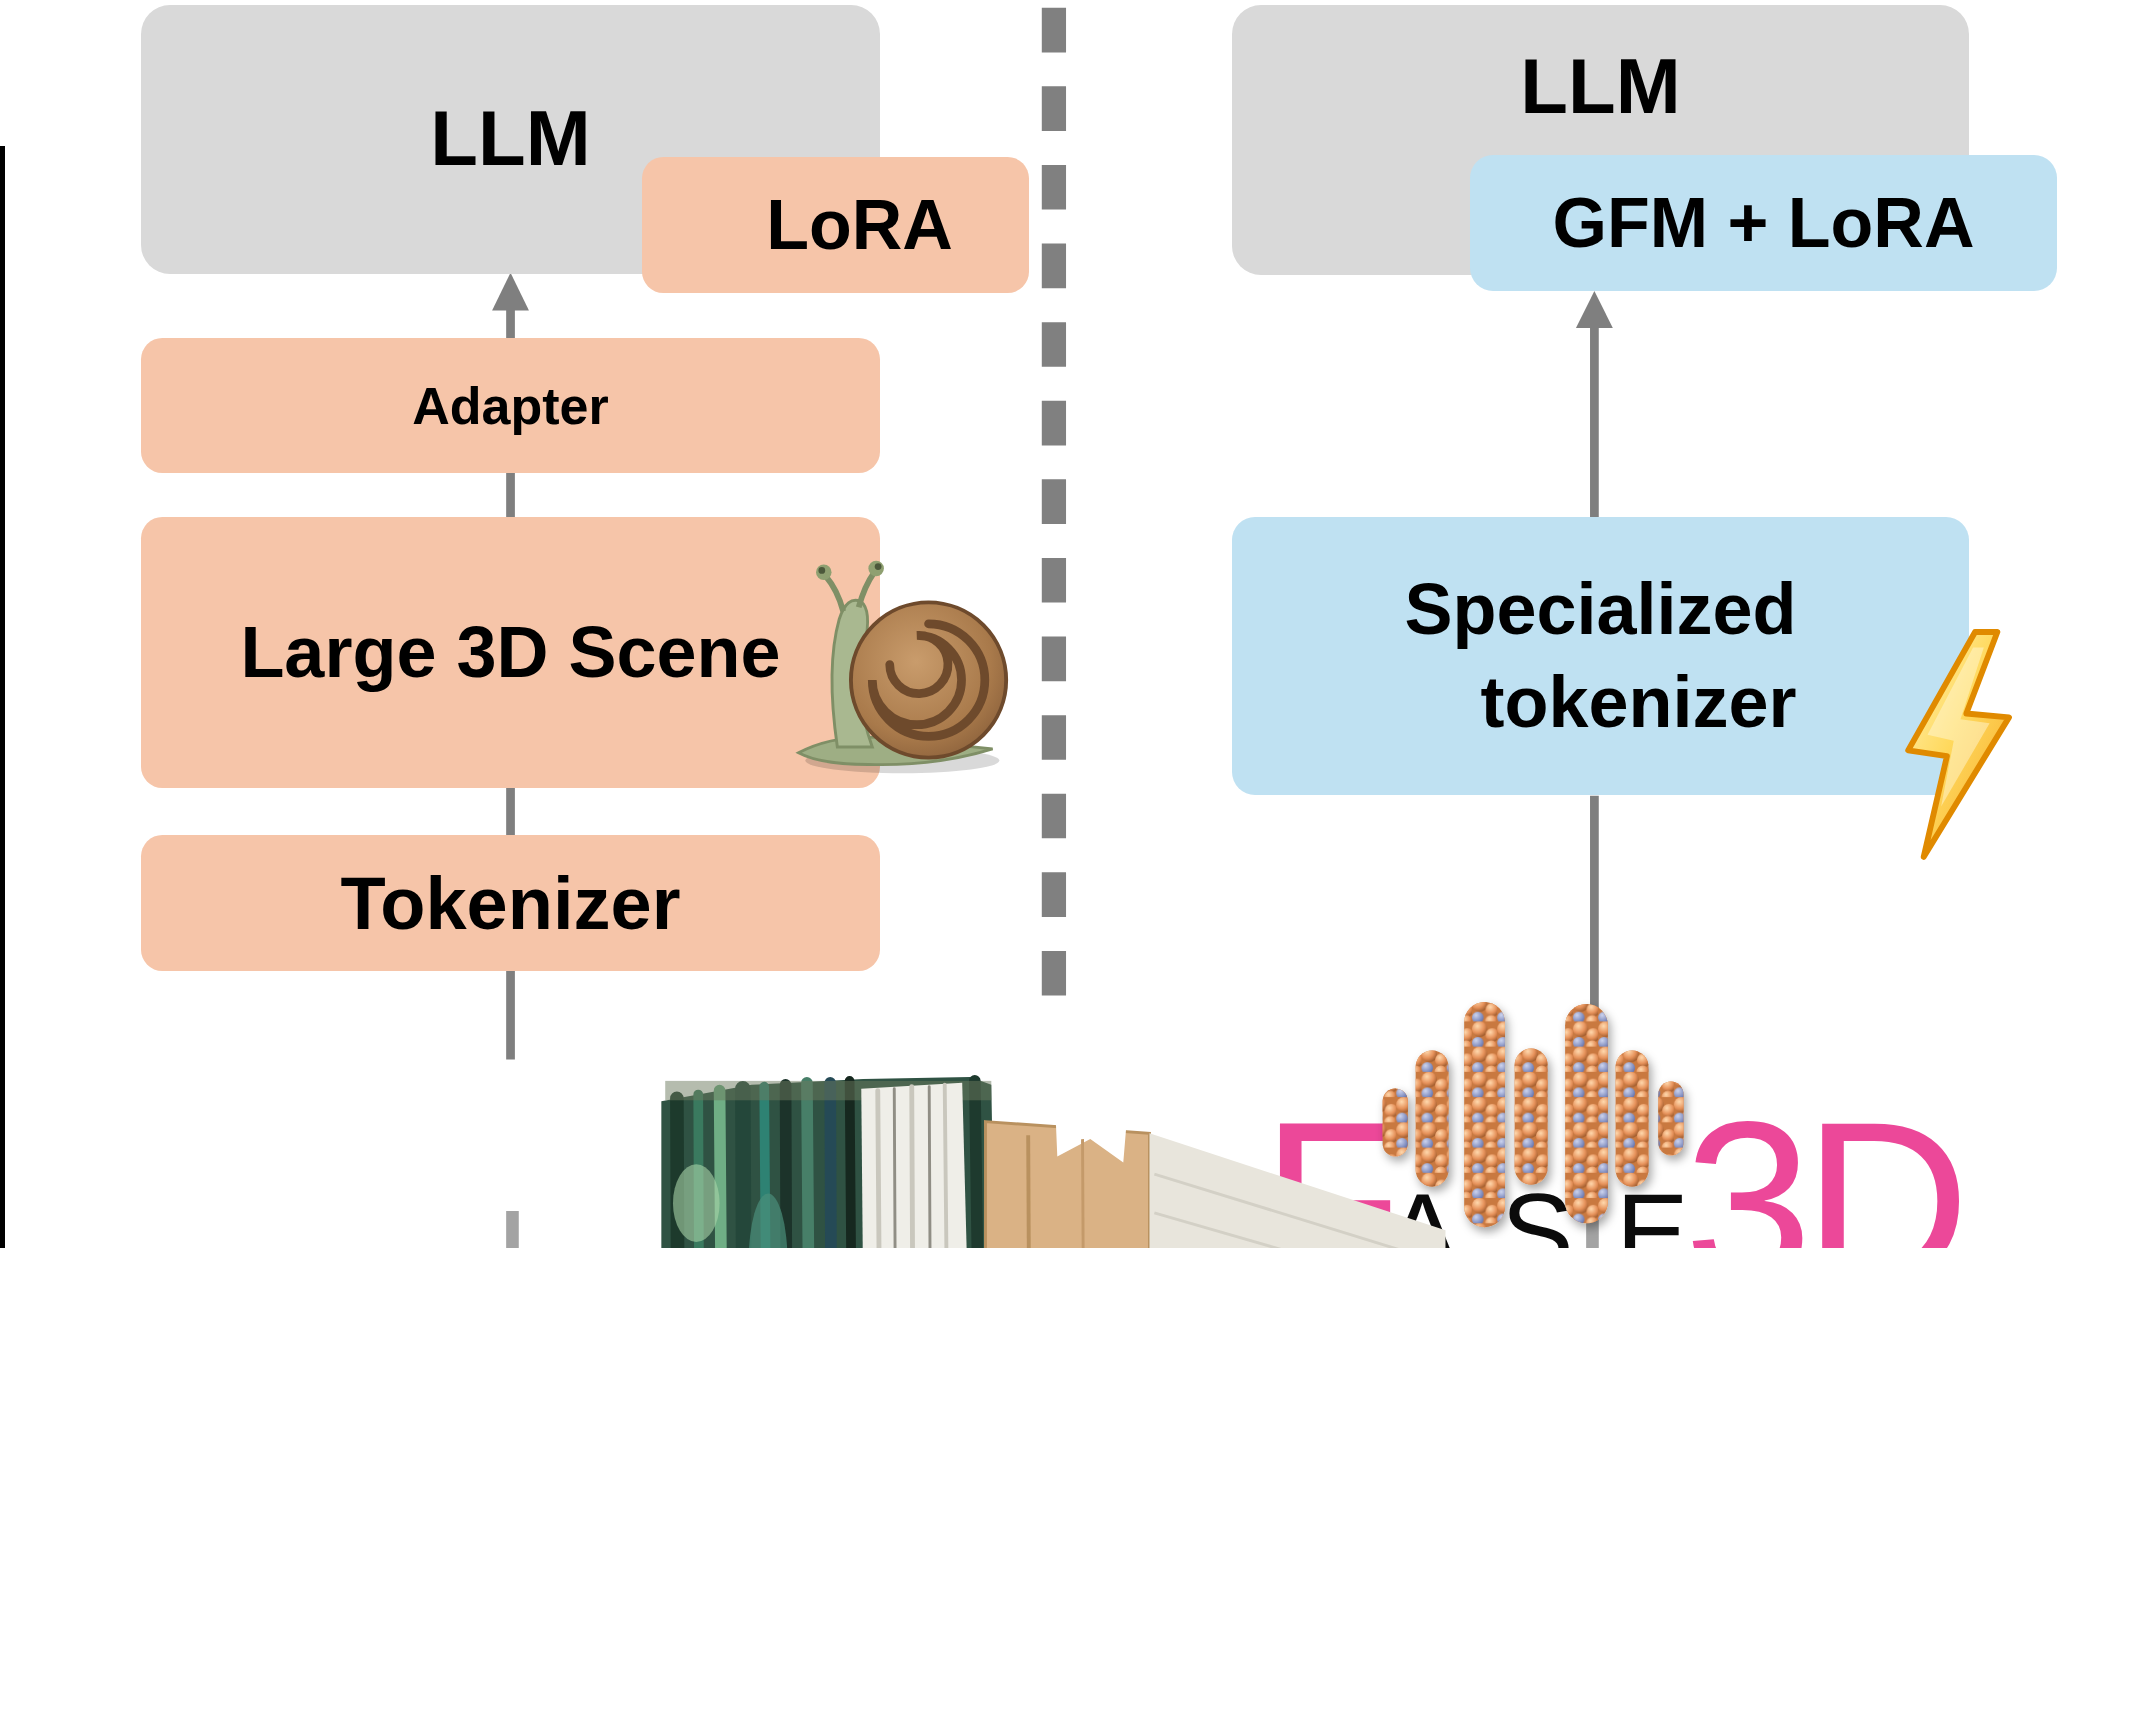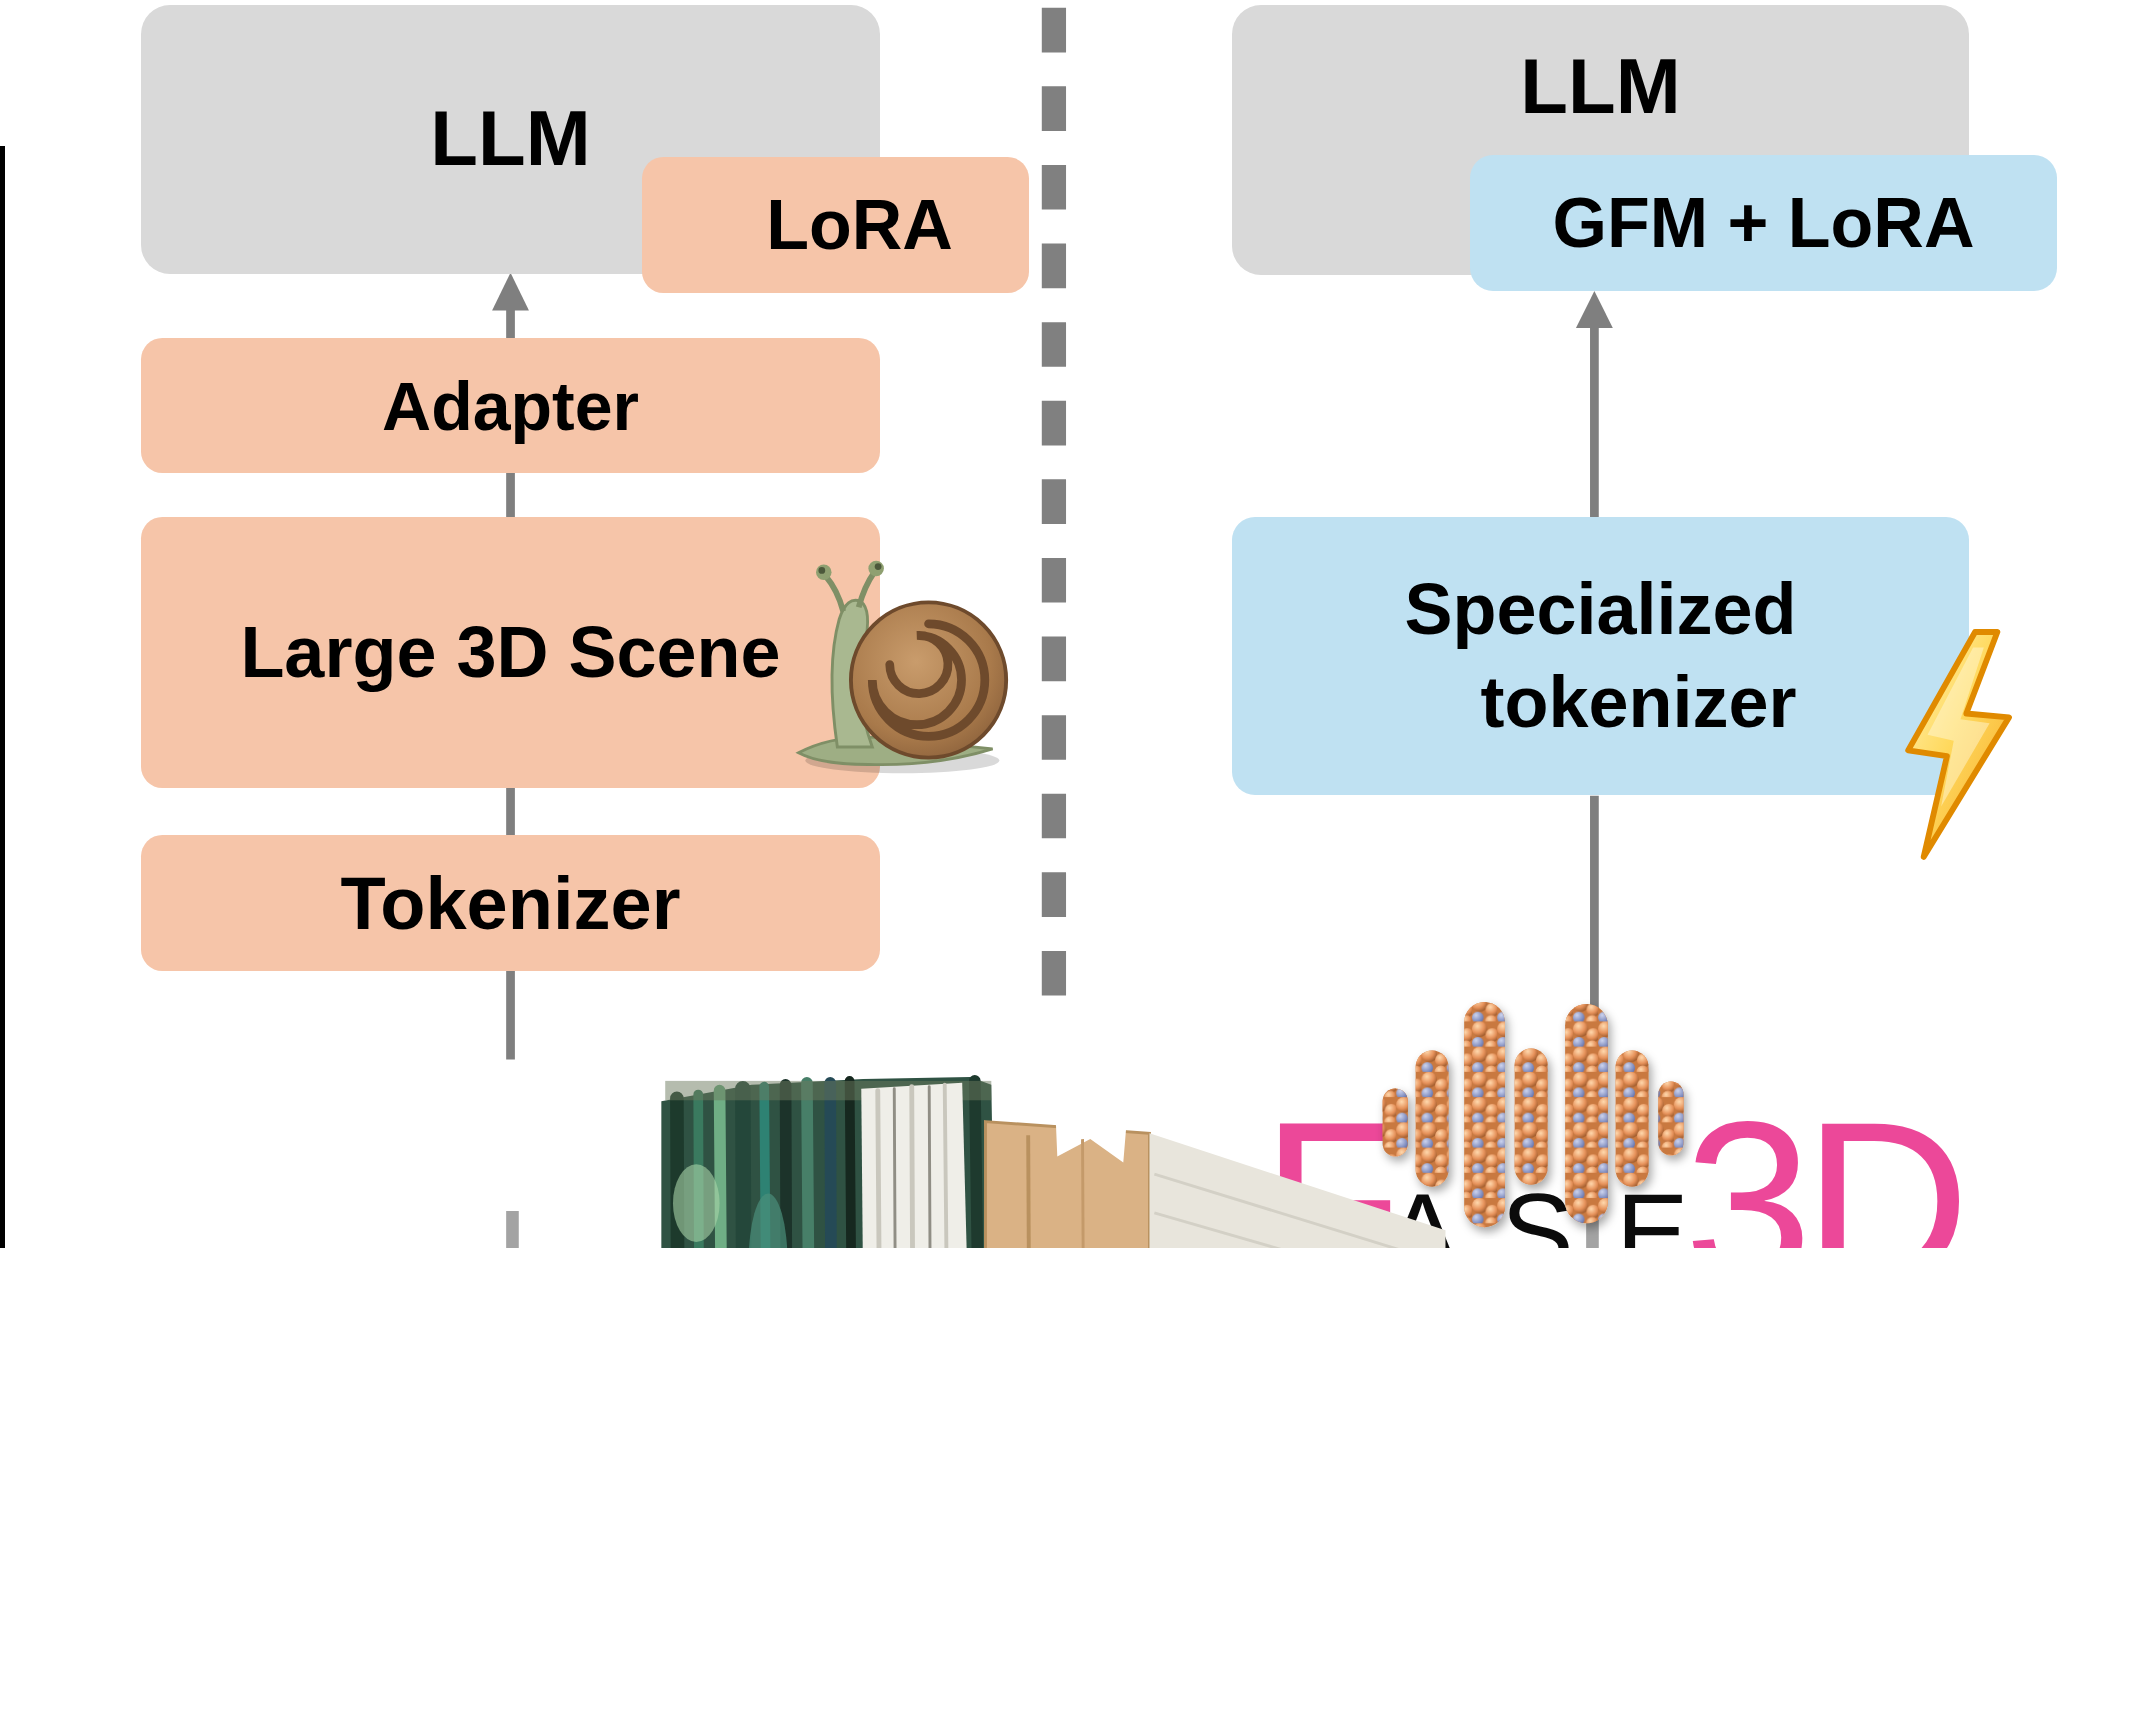--- a/index.html
+++ b/index.html
@@ -59,21 +59,21 @@
     <polyline points="1641,1248 1641,1426 1524,1426" fill="none" stroke="#A3A3A3" stroke-width="13"></polyline>
   </svg>
 
   <div class="box gray-box" style="left:141px;top:4.9px;width:739px;height:269px;"></div>
   <div id="llm-left-label">LLM</div>
 
   <div class="box peach-box" style="left:642px;top:157px;width:339px;height:136px;font-size:70px;padding-left:48px;">
     <span>LoRA</span>
   </div>
 
-  <div class="box peach-box" style="left:141px;top:338px;width:739px;height:135px;font-size:68px;text-align:center;">
+  <div class="box peach-box" style="left:141px;top:338px;width:739px;height:135px;font-size:52px;text-align:center;">
     <span>Adapter</span>
   </div>
 
   <div class="box peach-box two-line" style="left:141px;top:517px;width:739px;height:271px;">
     <div>
       <div>Large 3D Scene</div>
     </div>
   </div>
 
   <svg style="position:absolute;left:781px;top:551px;" width="233" height="228" viewBox="0 0 240 235">

